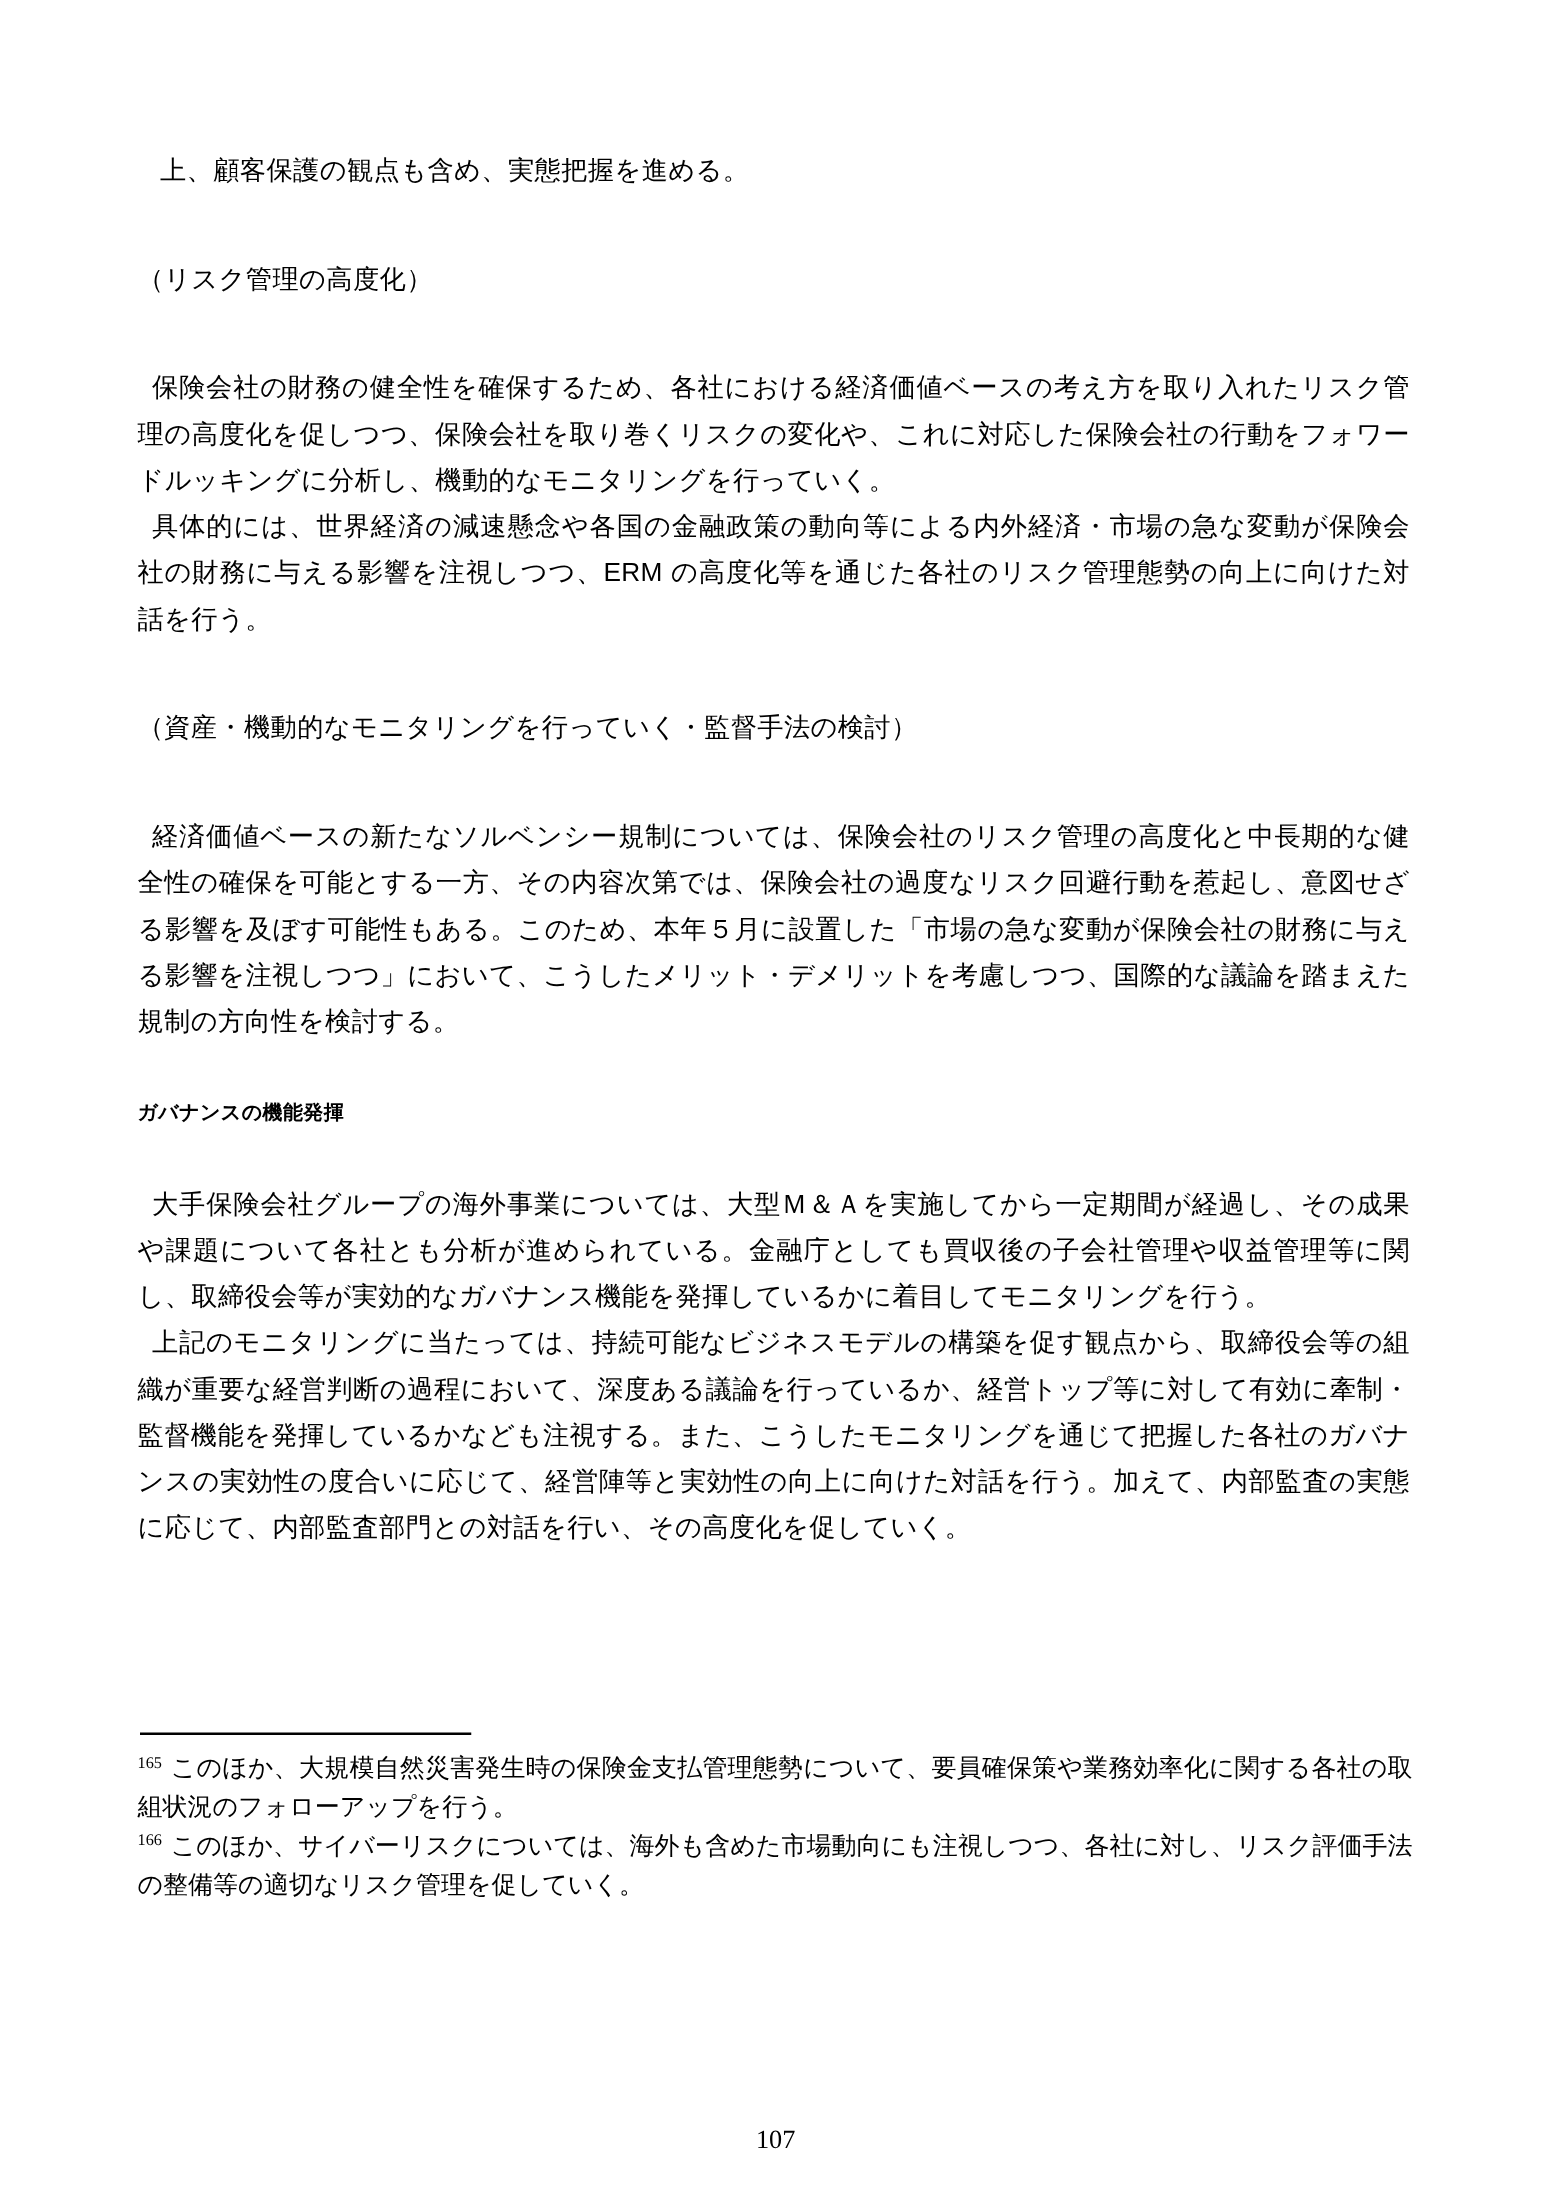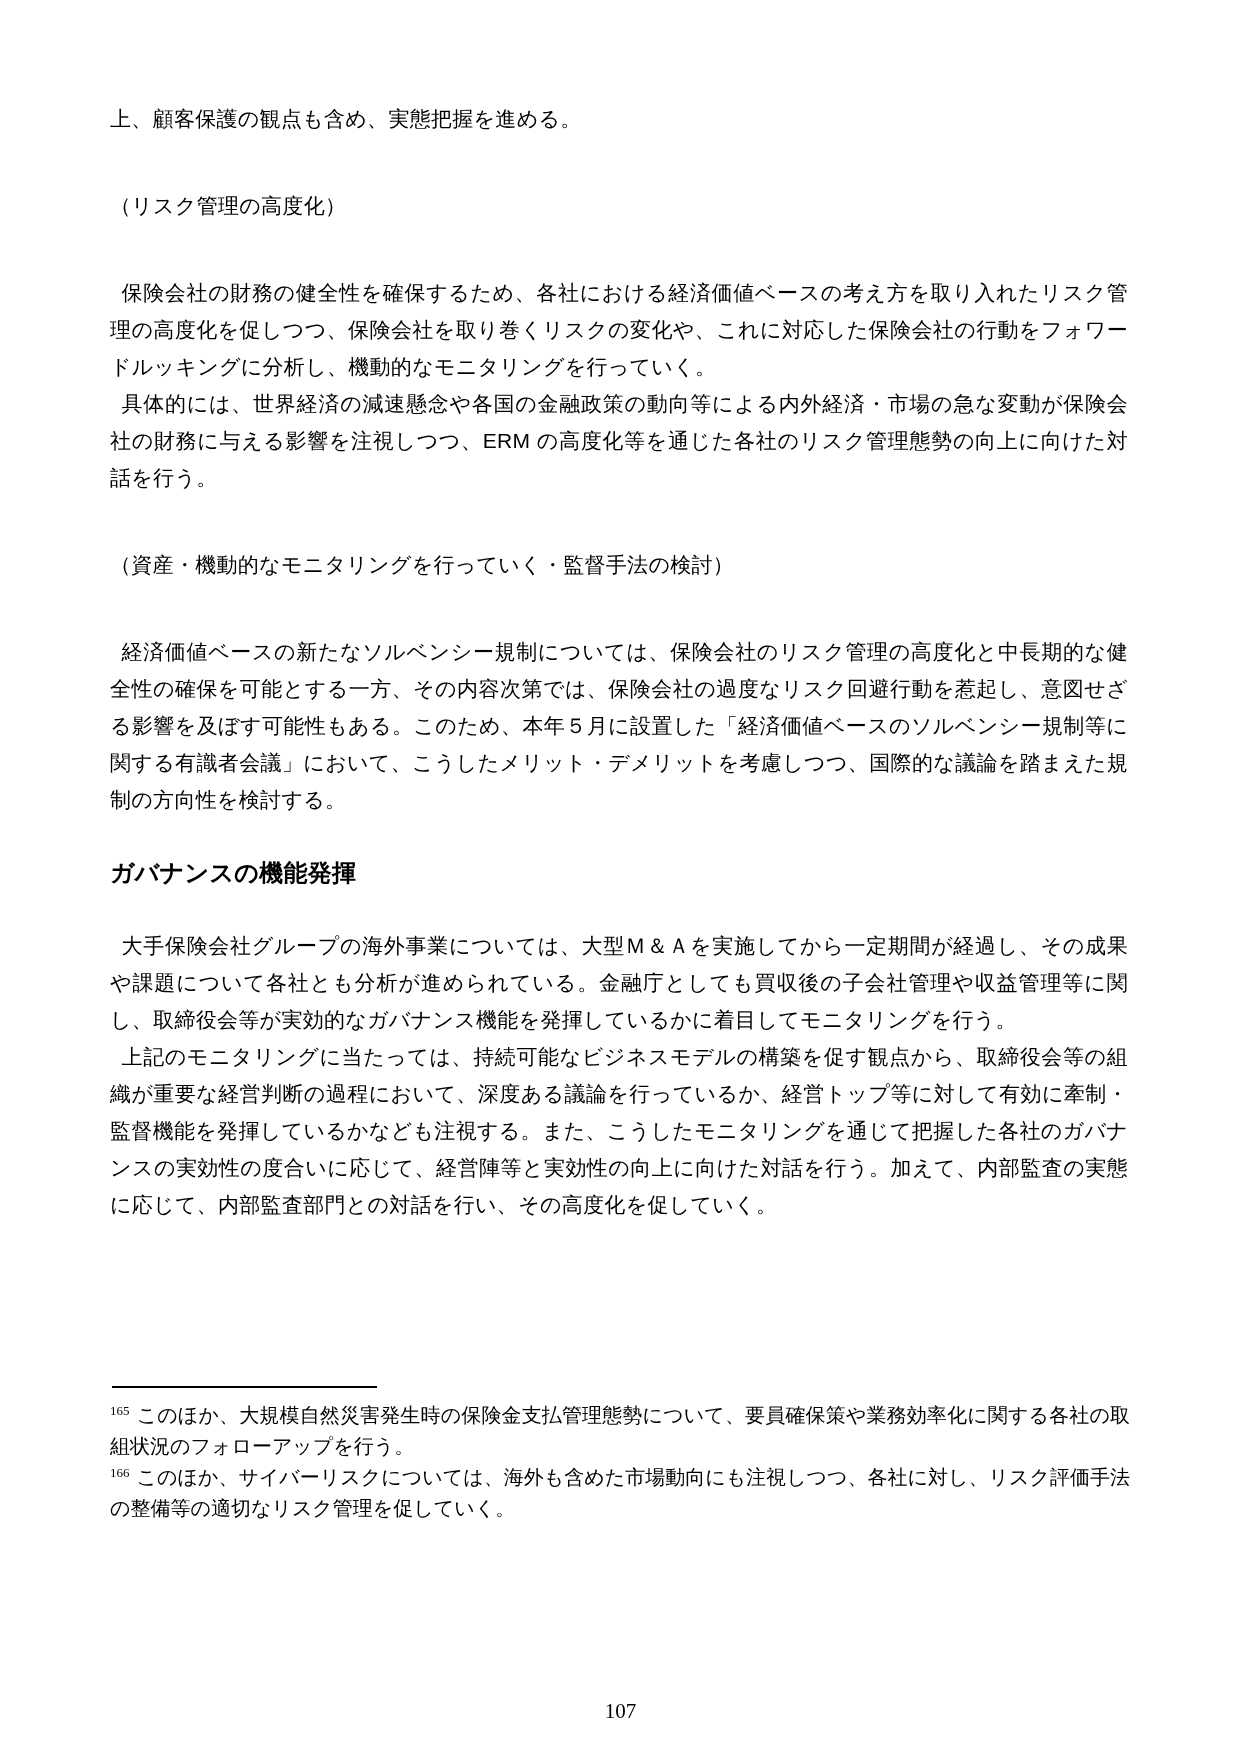--- a/index.html
+++ b/index.html
@@ -23,36 +23,37 @@
     font-size: 21px;
     line-height: 37px;
     text-align: justify;
     letter-spacing: 0.3px;
   }
   .body-para {
     margin: 0;
     text-indent: 0.55em;
   }
   .continuation-para {
-    margin: 0;
+    margin: 18px;
     text-indent: 0;
   }
   .section-heading {
     margin: 50px 0;
     font-weight: normal;
     font-size: 21px;
     line-height: 37px;
     text-indent: 0;
   }
   .bold-heading {
     margin: 36px 0;
     font-weight: bold;
-    font-size: 24px;
+    font-size: 16px;
     line-height: 37px;
     text-indent: 0;
+    font-family: Liberation Serif, serif;
   }
   sup.fn-ref {
     font-size: 13px;
     line-height: 0;
     vertical-align: 8px;
     letter-spacing: 0;
   }
   .footnote-block {
     position: absolute;
     left: 110px;
@@ -99,21 +100,21 @@
 
   <p class="section-heading">（リスク管理の高度化）</p>
 
   <p class="body-para">保険会社の財務の健全性を確保するため、各社における経済価値ベースの考え方を取り入れたリスク管理の高度化を促しつつ、保険会社を取り巻くリスクの変化や、これに対応した保険会社の行動をフォワードルッキングに分析し、機動的なモニタリングを行っていく。</p>
 
   <p class="body-para">具体的には、世界経済の減速懸念や各国の金融政策の動向等による内外経済・市場の急な変動が保険会社の財務に与える影響を注視しつつ、ERM の高度化等を通じた各社のリスク管理態勢の向上に向けた対話を行う。</p>
 
 
   <p class="section-heading">（資産・機動的なモニタリングを行っていく・監督手法の検討）</p>
 
-  <p class="body-para">経済価値ベースの新たなソルベンシー規制については、保険会社のリスク管理の高度化と中長期的な健全性の確保を可能とする一方、その内容次第では、保険会社の過度なリスク回避行動を惹起し、意図せざる影響を及ぼす可能性もある。このため、本年５月に設置した「経済価値ベースのソルベンシー規制等に関する有識者会議」において、こうしたメリット・デメリットを考慮しつつ、国際的な議論を踏まえた規制の方向性を検討する。</p>
+  <p class="body-para">経済価値ベースの新たなソルベンシー規制については、保険会社のリスク管理の高度化と中長期的な健全性の確保を可能とする一方、その内容次第では、保険会社の過度なリスク回避行動を惹起し、意図せざる影響を及ぼす可能性もある。このため、本年５月に設置した「市場の急な変動が保険会社の財務に与える影響を注視しつつ」において、こうしたメリット・デメリットを考慮しつつ、国際的な議論を踏まえた規制の方向性を検討する。</p>
 
   <p class="bold-heading">ガバナンスの機能発揮</p>
 
   <p class="body-para">大手保険会社グループの海外事業については、大型Ｍ＆Ａを実施してから一定期間が経過し、その成果や課題について各社とも分析が進められている。金融庁としても買収後の子会社管理や収益管理等に関し、取締役会等が実効的なガバナンス機能を発揮しているかに着目してモニタリングを行う。</p>
 
   <p class="body-para">上記のモニタリングに当たっては、持続可能なビジネスモデルの構築を促す観点から、取締役会等の組織が重要な経営判断の過程において、深度ある議論を行っているか、経営トップ等に対して有効に牽制・監督機能を発揮しているかなども注視する。また、こうしたモニタリングを通じて把握した各社のガバナンスの実効性の度合いに応じて、経営陣等と実効性の向上に向けた対話を行う。加えて、内部監査の実態に応じて、内部監査部門との対話を行い、その高度化を促していく。</p>
 
 </div>
 
 <div class="footnote-block">

